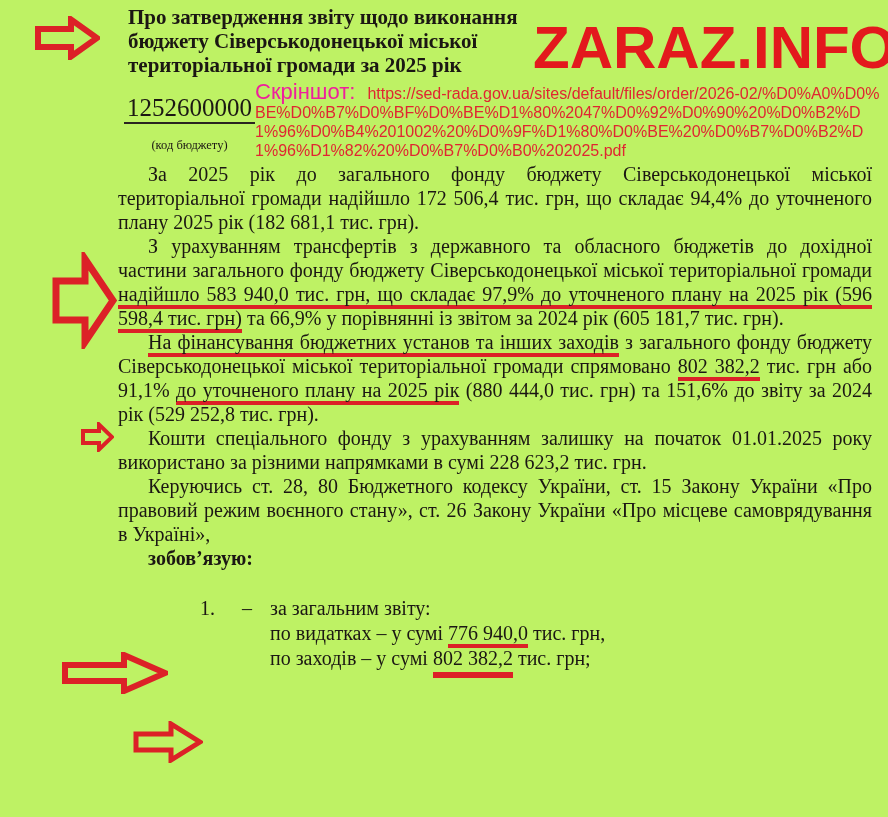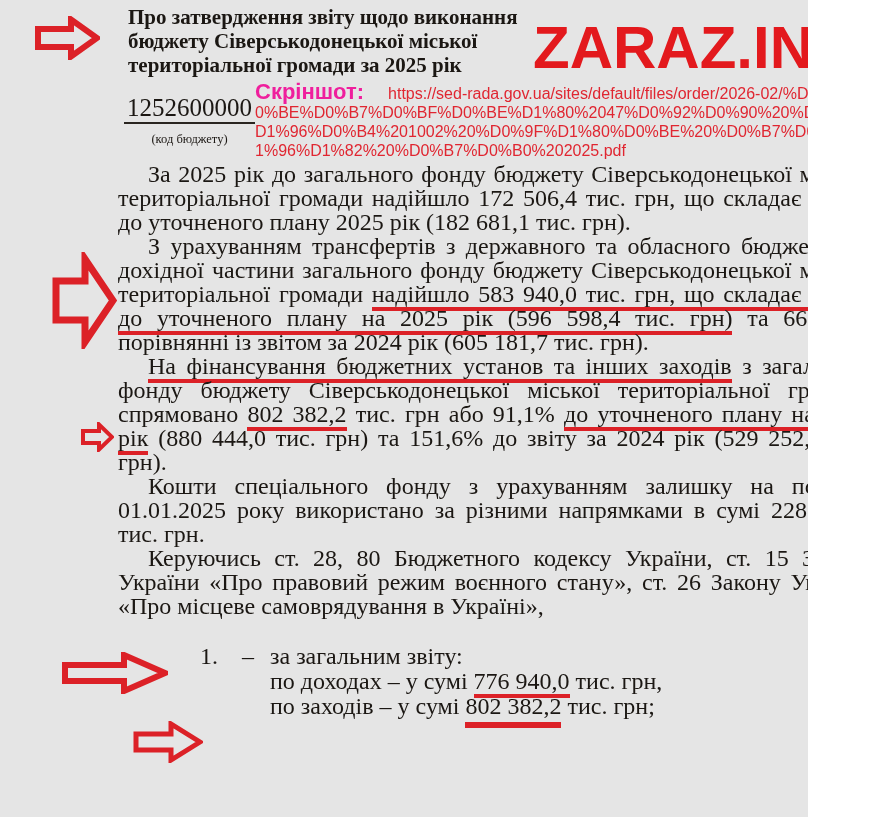--- a/index.html
+++ b/index.html
@@ -1,19 +1,19 @@
 <!DOCTYPE html>
 <html><head>
 <meta charset="utf-8">
 <style>
   html,body { margin:0; padding:0; }
   .page {
     position:relative;
-    width:808px; height:817px;
-    background:#e5e5e5;
+    width:888px; height:817px;
+    background:#bef264;
     font-family:"Liberation Serif", serif;
     color:#1b1713;
     overflow:hidden;
   }
   
   .doc-title {
     position:absolute; left:128px; top:5px; width:450px;
     font-weight:bold; font-size:21px; line-height:24px;
     white-space:pre-line;
   }
@@ -22,38 +22,38 @@
     font-family:"Liberation Sans", sans-serif;
     font-weight:bold; font-size:60px; line-height:48px;
     color:#E3191D; letter-spacing:0px;
   }
   .code-block { position:absolute; left:124px; top:95px; text-align:center; }
   .code-number {
     font-size:25px; line-height:26px;
     border-bottom:2px solid #2a2520; padding:0 3px 1px 3px;
     display:inline-block;
   }
-  .code-caption { font-size:12.5px; line-height:14px; margin-top:8px; }
+  .code-caption { font-size:12.5px; line-height:14px; margin-top:14px; }
   .screenshot-block {
     position:absolute; left:255px; top:82px; width:628px;
     font-family:"Liberation Sans", sans-serif;
     line-height:19px;
   }
   .screenshot-label {
-    color:#EF1F9D; font-weight:bold; font-size:22px;
-    margin-right:24px;
+    color:#EF1F9D; font-weight:normal; font-size:22px;
+    margin-right:12px;
   }
   .screenshot-url {
     color:#E02631; font-weight:normal; font-size:16px;
     word-break:break-all;
   }
   
   .doc-body {
     position:absolute; left:118px; top:162px; width:754px;
-    font-size:24px; line-height:24px; text-align:justify;
+    font-size:20px; line-height:24px; text-align:justify;
   }
   .doc-body p { margin:0; text-indent:30px; }
   .redline { border-bottom:4px solid #DC2127; padding-bottom:0px; }
   .redline-thick { border-bottom:6px solid #DC2127; padding-bottom:3px; }
   .obligate { font-weight:bold; text-indent:54px; }
   
   .list-block { margin-top:26px; line-height:25px; }
   .list-item1 { position:relative; padding-left:80px; text-indent:0; }
   .list-item1 .item-no { position:absolute; left:52px; top:0; }
   .sub-header { position:relative; padding-left:122px; text-indent:0; margin-top:3px; }
@@ -108,30 +108,31 @@
 
 
     <p>
       <span class="redline">На фінансування бюджетних установ та інших заходів</span><span> з загального фонду бюджету Сіверськодонецької міської територіальної громади спрямовано </span><span class="redline">802 382,2</span><span> тис. грн або 91,1% </span><span class="redline">до уточненого плану на 2025 рік</span><span> (880 444,0 тис. грн) та 151,6% до звіту за 2024 рік (529 252,8 тис. грн).</span>
     </p>
 
     <p>Кошти спеціального фонду з урахуванням залишку на початок 01.01.2025 року використано за різними напрямками в сумі 228 623,2 тис. грн.</p>
 
     <p>Керуючись ст. 28, 80 Бюджетного кодексу України, ст. 15 Закону України «Про правовий режим воєнного стану», ст. 26 Закону України «Про місцеве самоврядування в Україні»,</p>
 
+    <p class="obligate">зобов’язую:</p>
 
     <div class="list-block">
       <p class="list-item1">
         <span class="item-no">1.</span>
       </p>
       <p class="sub-header">
         <span class="dash">–</span><span>за загальним звіту:</span>
       </p>
       <p class="sub-line">
-        <span>по доходах – у сумі </span><span class="redline">776 940,0</span><span> тис. грн,</span>
+        <span>по видатках – у сумі </span><span class="redline">776 940,0</span><span> тис. грн,</span>
       </p>
       <p class="sub-line">
         <span>по заходів – у сумі </span><span class="redline-thick">802 382,2</span><span> тис. грн;</span>
       </p>
     </div>
 
   </div>
 </div>
 
 </body></html>

